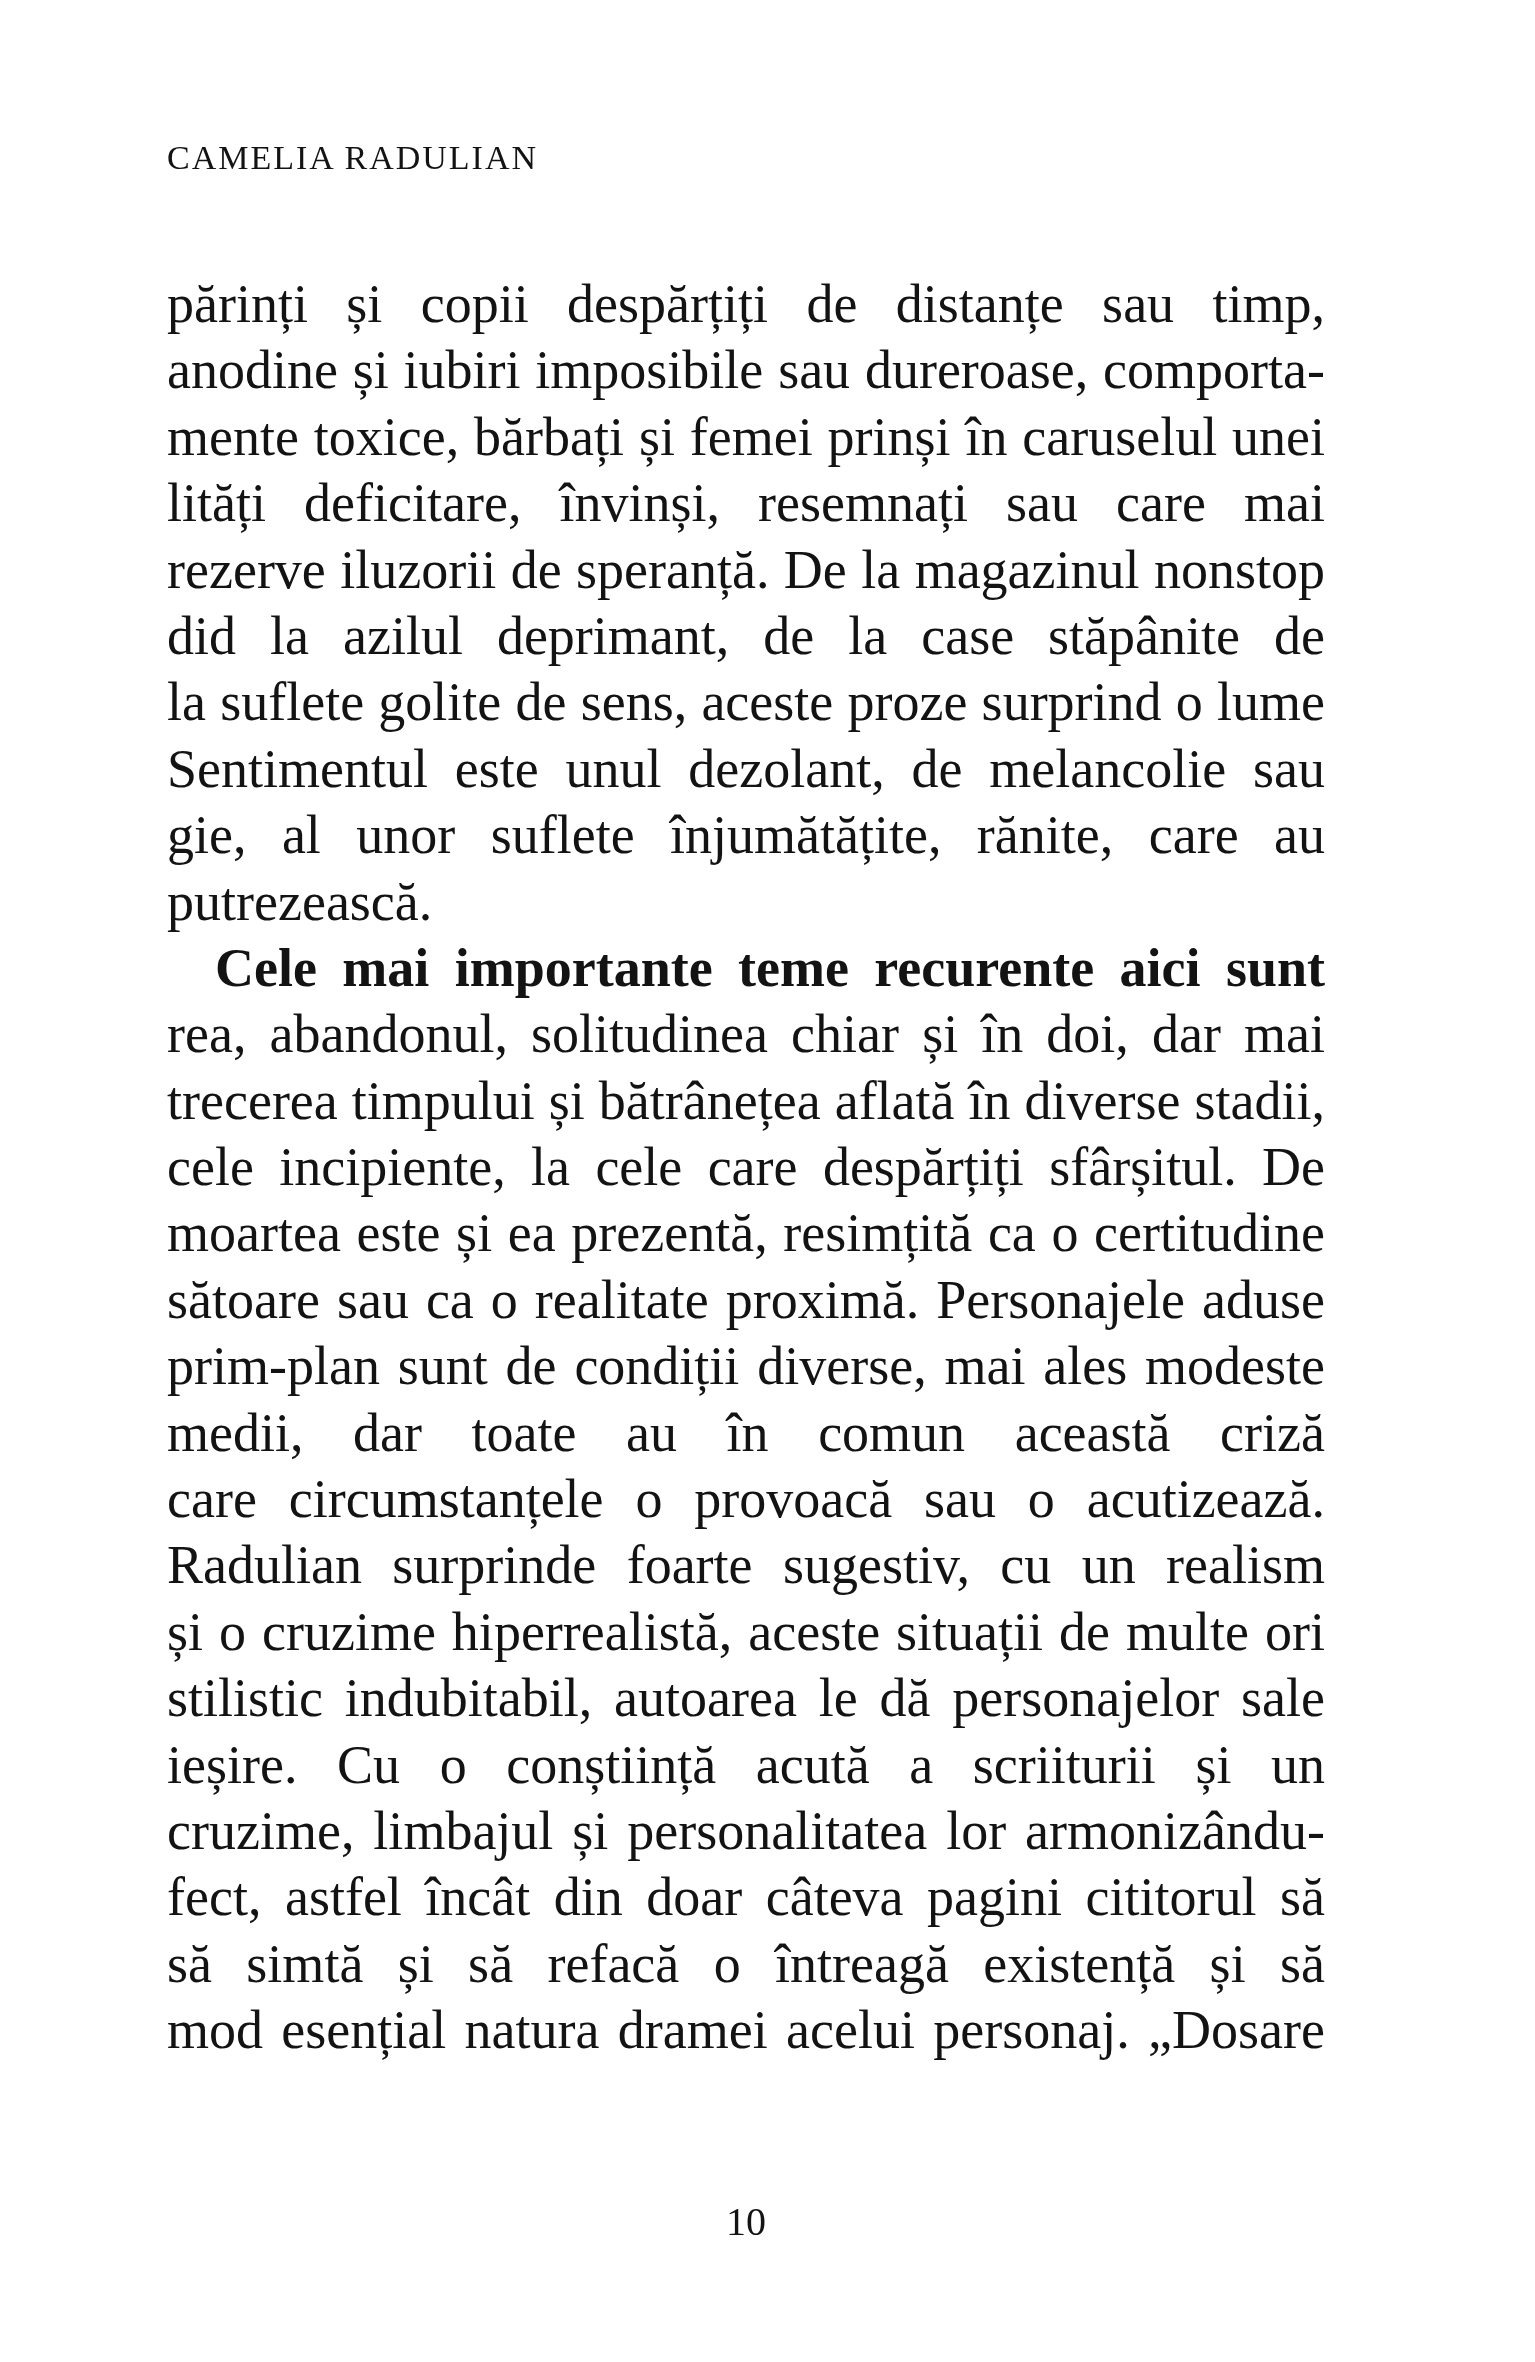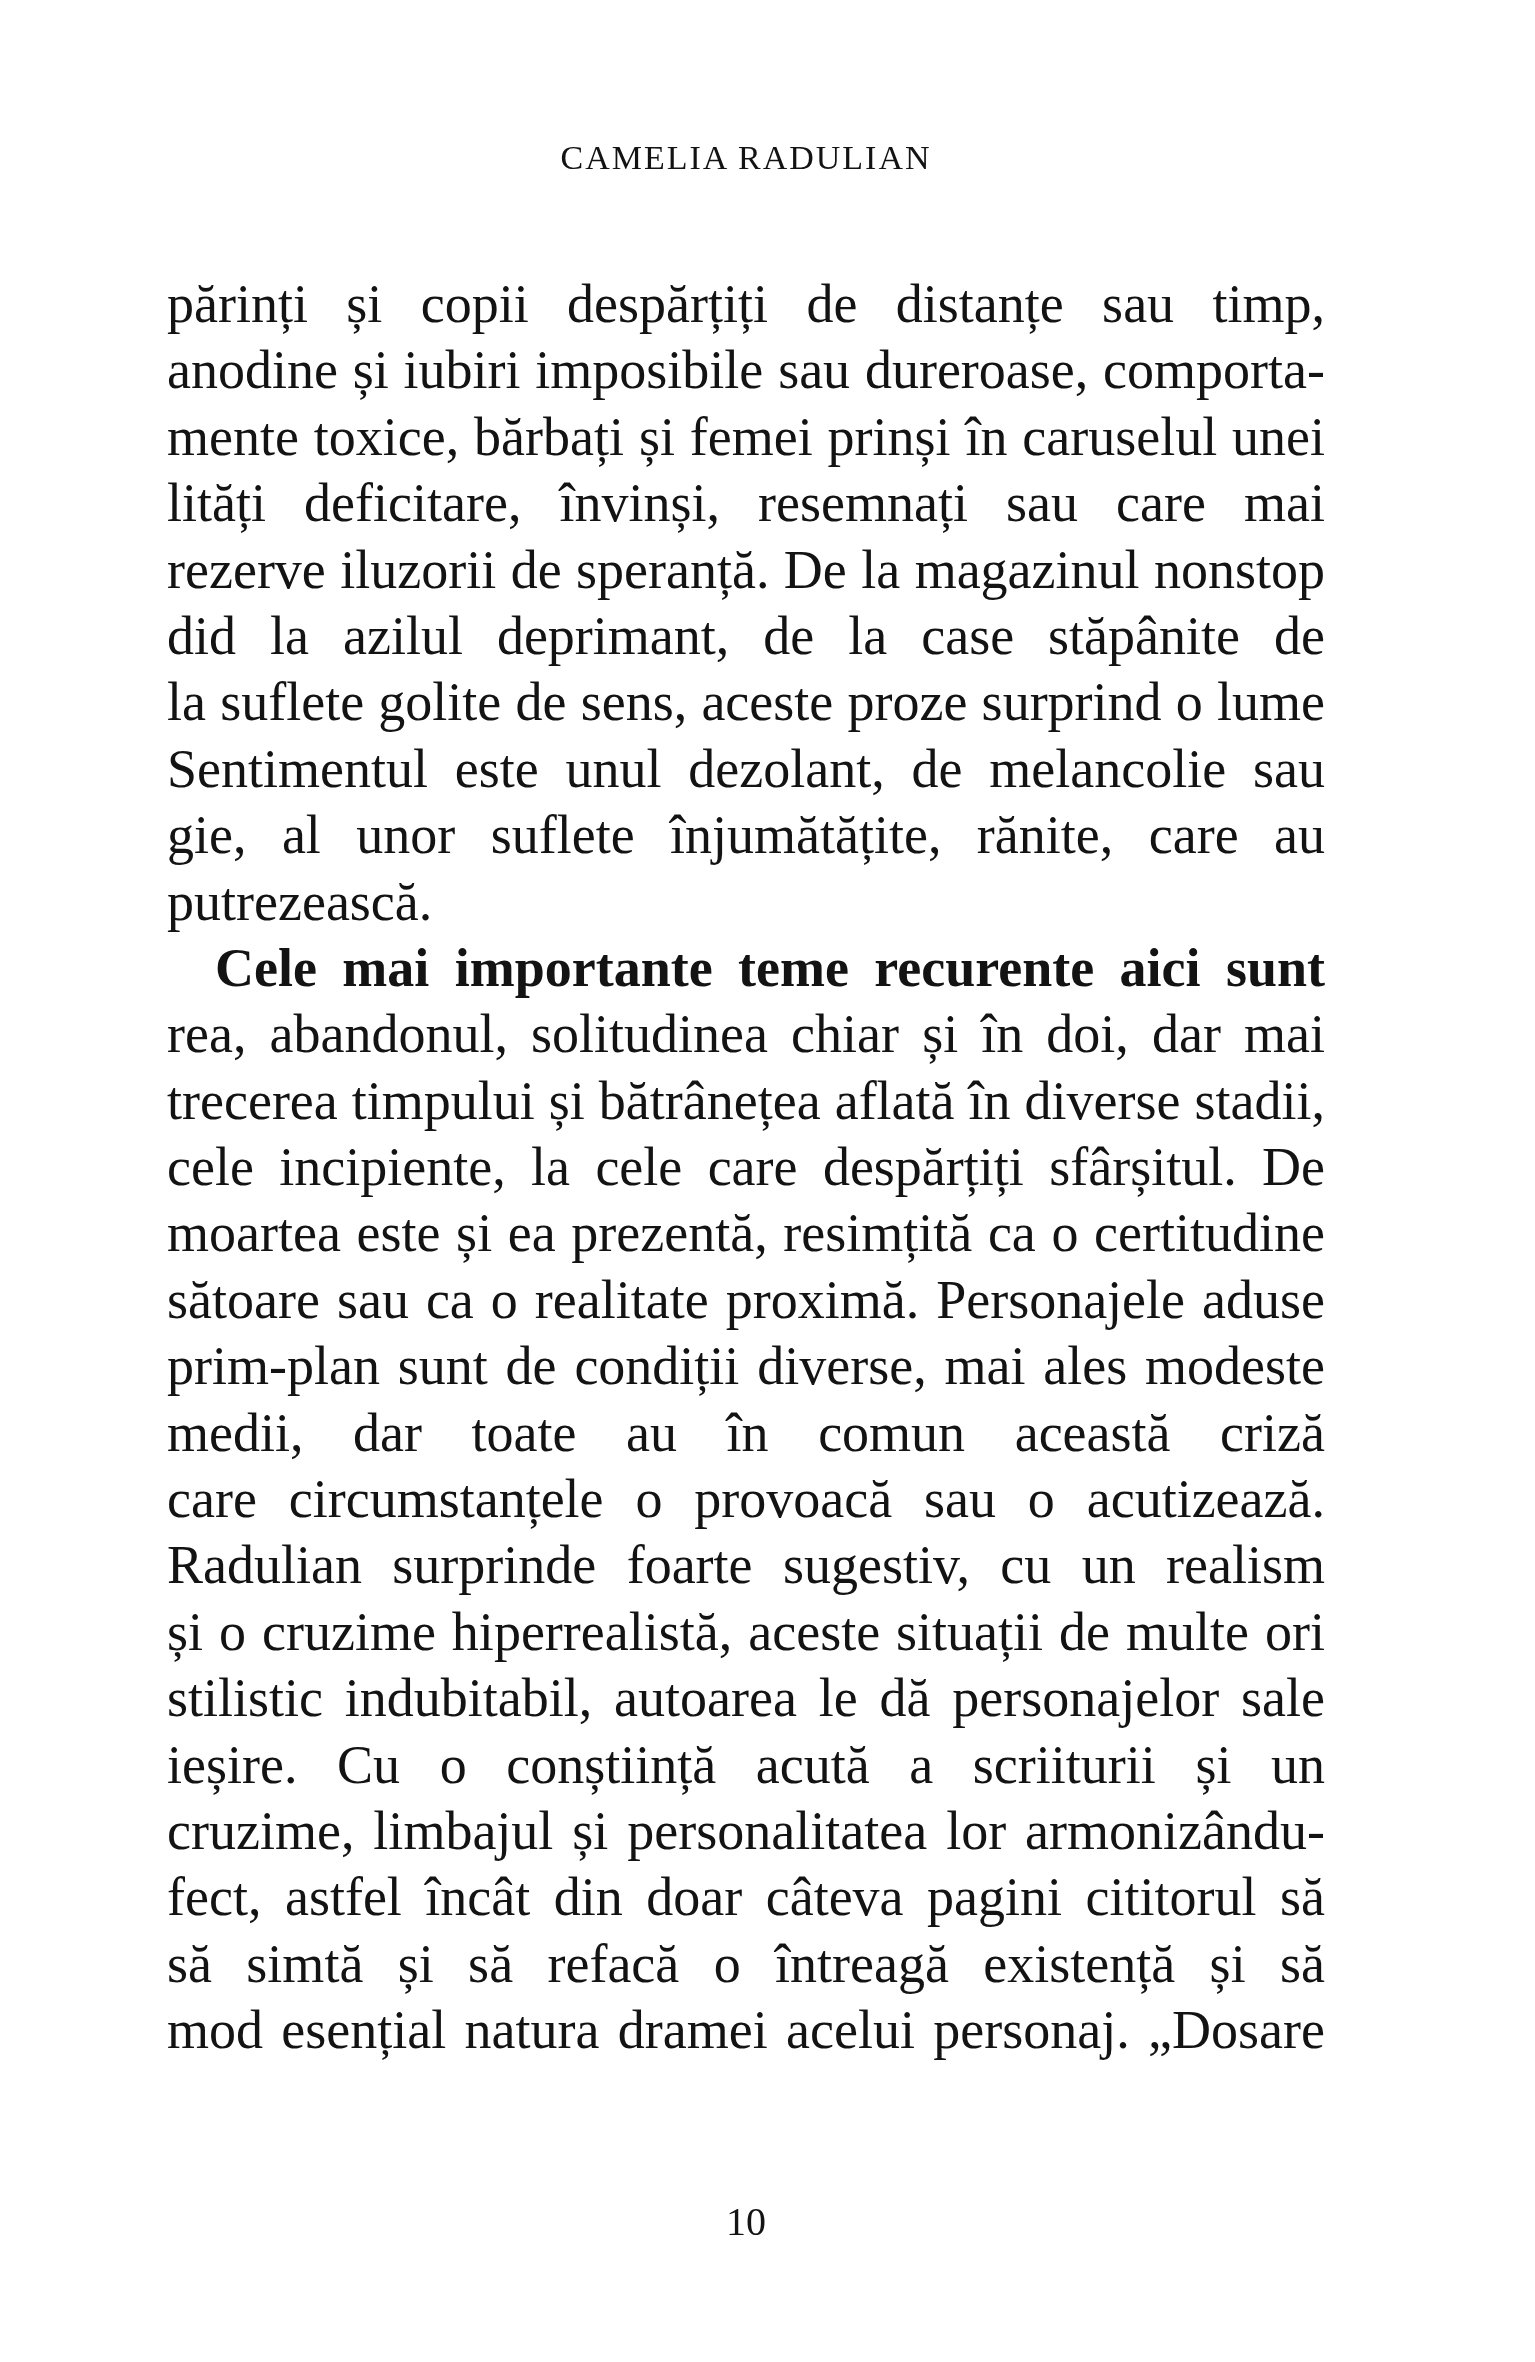--- a/index.html
+++ b/index.html
@@ -23,21 +23,20 @@
     left: 167px;
     top: 0;
     width: 1158px;
     height: 100%;
   }
   .running-header {
     position: absolute;
     top: 140px;
     left: 0;
     width: 100%;
-    text-align: center;
     font-size: 34px;
     line-height: 36px;
     letter-spacing: 2px;
     font-weight: 400;
     white-space: nowrap;
   }
   .lines {
     position: absolute;
     top: 271px;
     left: 0;

